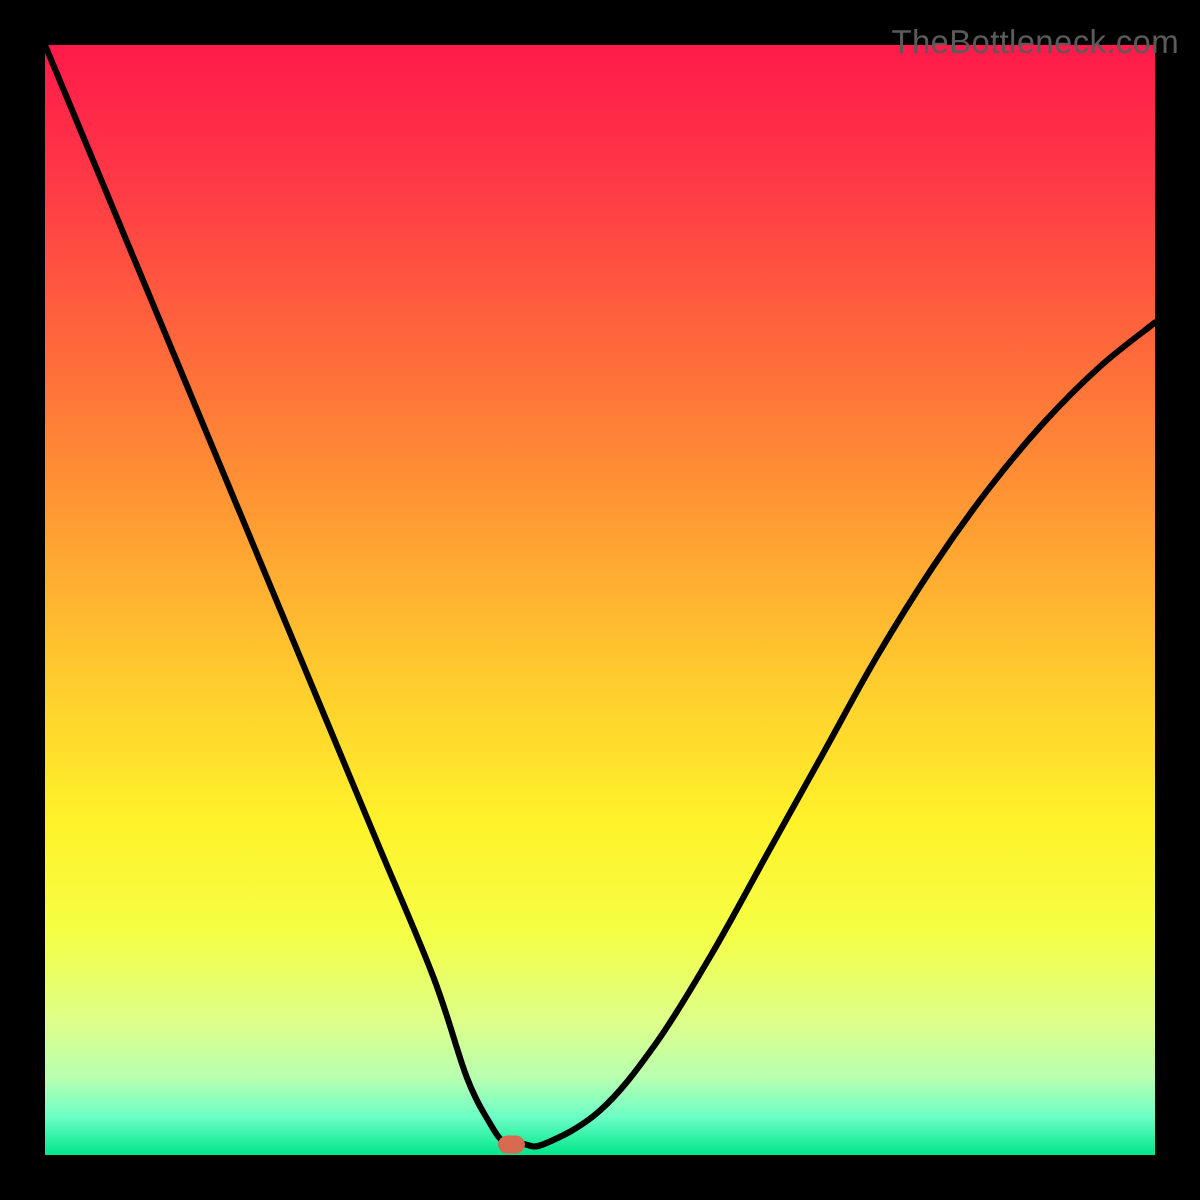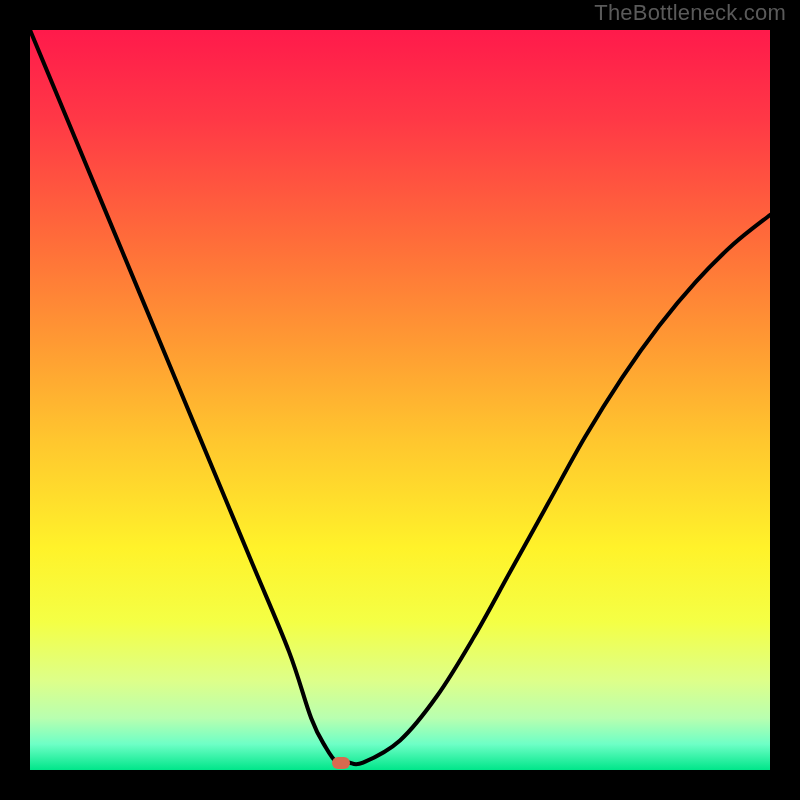--- a/index.html
+++ b/index.html
@@ -78,15 +78,15 @@
     </svg>
 
     <svg class="curve-svg" id="curve-svg" preserveAspectRatio="none" viewBox="0 0 100 100">
       <path id="curve-path" d="M 0.000 0.000 C 0.900 2.160, 3.200 7.680, 5.000 12.000 C 6.800 16.320, 8.200 19.680, 10.000 24.000 C 11.800 28.320, 13.200 31.680, 15.000 36.000 C 16.800 40.320, 18.200 43.680, 20.000 48.000 C 21.800 52.320, 23.200 55.680, 25.000 60.000 C 26.800 64.320, 28.200 67.680, 30.000 72.000 C 31.800 76.320, 33.560 80.220, 35.000 84.000 C 36.440 87.780, 37.100 90.660, 38.000 93.000 C 38.900 95.340, 39.370 95.920, 40.000 97.000 C 40.630 98.080, 40.960 98.640, 41.500 99.000 C 42.040 99.360, 42.370 99.000, 43.000 99.000 C 43.630 99.000, 43.740 99.540, 45.000 99.000 C 46.260 98.460, 48.200 97.620, 50.000 96.000 C 51.800 94.380, 53.200 92.520, 55.000 90.000 C 56.800 87.480, 58.200 85.060, 60.000 82.000 C 61.800 78.940, 63.200 76.240, 65.000 73.000 C 66.800 69.760, 68.200 67.240, 70.000 64.000 C 71.800 60.760, 73.200 58.060, 75.000 55.000 C 76.800 51.940, 78.200 49.700, 80.000 47.000 C 81.800 44.300, 83.200 42.340, 85.000 40.000 C 86.800 37.660, 88.200 35.980, 90.000 34.000 C 91.800 32.020, 93.200 30.620, 95.000 29.000 C 96.800 27.380, 99.100 25.720, 100.000 25.000" fill="none" stroke="#000000" stroke-width="0.55" stroke-linecap="round" stroke-linejoin="round"></path>
     </svg>
 
     <div class="min-marker" id="min-marker" style="width: 18px; height: 12px; left: 301.8px; top: 726.6px; background: rgb(216, 106, 79);"></div>
 
   </div>
 
-  <div class="watermark" id="watermark" style="right: 14px; top: 0; color: rgb(90, 90, 90);">TheBottleneck.com</div>
+  <div class="watermark" id="watermark" style="right: 14px; top: 15px; color: rgb(90, 90, 90);">TheBottleneck.com</div>
 
 </div>
 
 </body></html>

